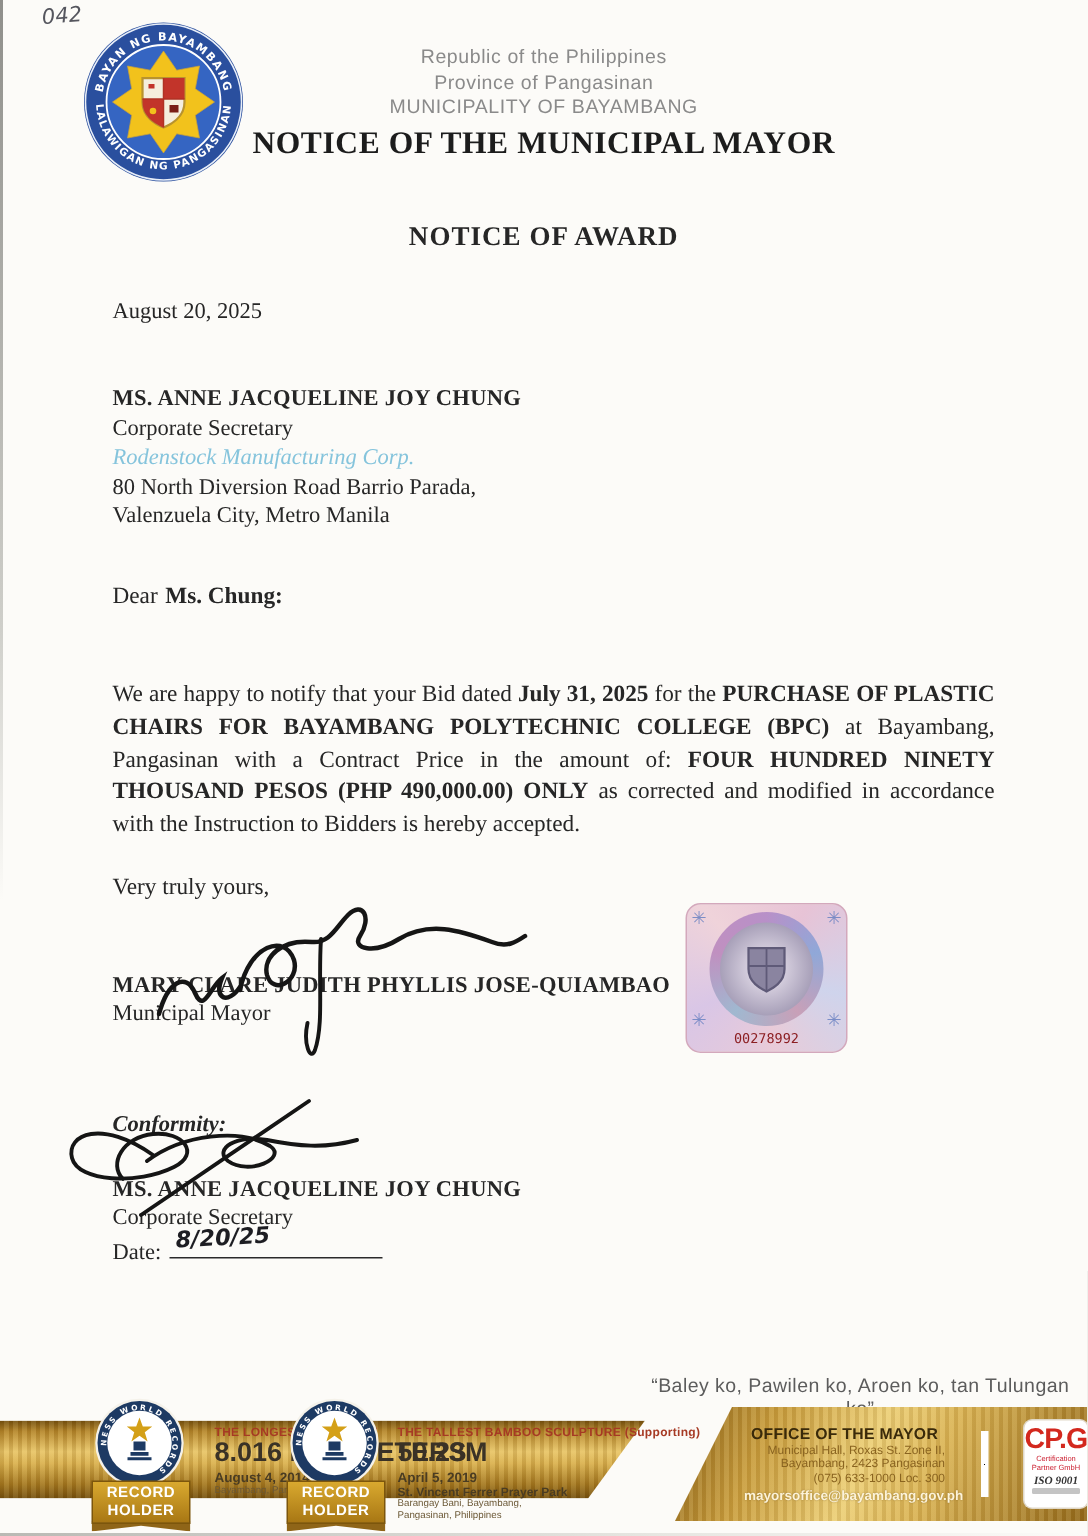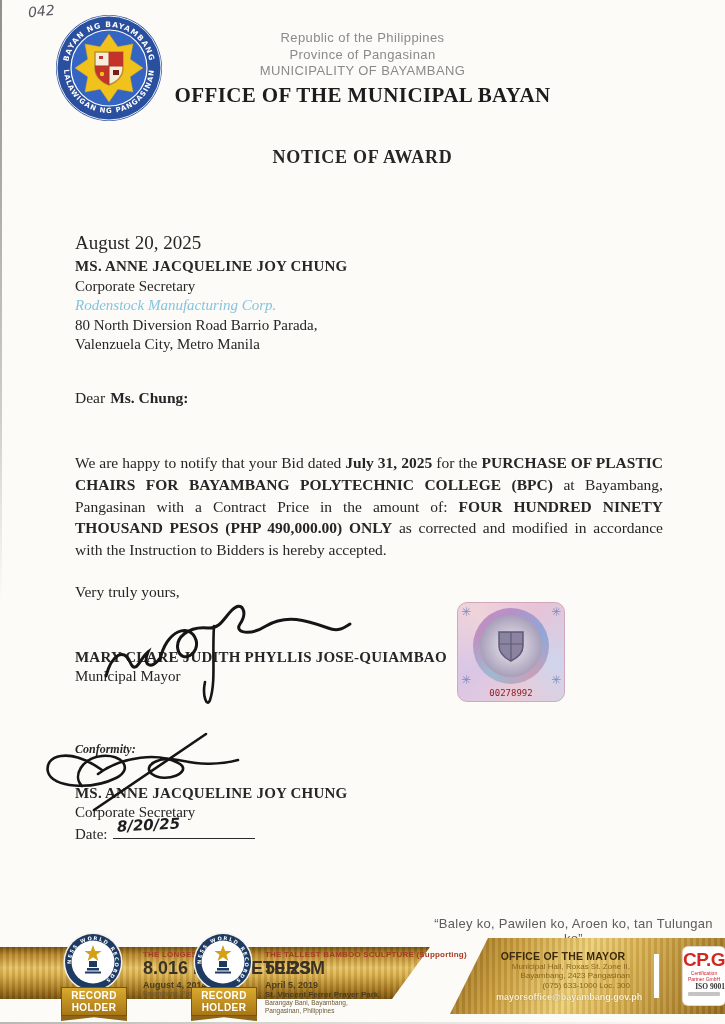--- a/index.html
+++ b/index.html
@@ -12,21 +12,21 @@
   .hand-mark{position:absolute;left:28px;top:3px;font-family:"DejaVu Sans",sans-serif;font-style:italic;
              font-size:14px;color:#55565e;transform:rotate(-5deg);}
 
   .seal{position:absolute;left:55px;top:14px;width:108px;height:108px;}
 
   .hdr{position:absolute;left:0;right:0;top:30px;text-align:center;}
   .hdr-sm{font-family:"Liberation Sans",sans-serif;font-size:13px;color:#8a8a8a;line-height:16.5px;letter-spacing:.4px;}
   .hdr-office{margin-top:3px;font-size:21px;font-weight:bold;color:#1c1c1c;letter-spacing:.4px;}
 
   .title{position:absolute;left:0;right:0;top:147px;text-align:center;font-weight:bold;font-size:18px;letter-spacing:.7px;}
-  .date{position:absolute;left:75px;top:200px;font-size:19px;margin-top:32px;}
+  .date{position:absolute;left:75px;top:200px;font-size:15px;}
 
   .addr{position:absolute;left:75px;top:257px;font-size:15px;line-height:19.5px;}
   .addr-name{font-weight:bold;letter-spacing:.2px;}
   .company{color:#85c4dc;font-style:italic;}
 
   .salutation{position:absolute;left:75px;top:389px;font-size:15.5px;}
   .salutation .pfx{margin-right:5px;}
   .salutation .nm{font-weight:bold;}
 
   .body-par{position:absolute;left:75px;top:452px;width:588px;font-size:15.5px;line-height:21.8px;text-align:justify;}
@@ -45,21 +45,21 @@
   .holo-ring{position:absolute;left:15px;top:5px;width:76px;height:76px;border-radius:50%;
         background:conic-gradient(#b890c8,#90a8d8,#c8a0b8,#a0b8d0,#c090c0,#b890c8);
         display:flex;align-items:center;justify-content:center;}
   .holo-core{width:62px;height:62px;border-radius:50%;background:radial-gradient(#ddd6e4 20%,#9890ac 85%);
         display:flex;align-items:center;justify-content:center;}
   .holo-star{position:absolute;font-size:12px;color:#6a82c2;opacity:.85;font-family:"DejaVu Sans",sans-serif;}
   .hs-tl{left:3px;top:2px;} .hs-tr{right:3px;top:2px;} .hs-bl{left:3px;bottom:14px;} .hs-br{right:3px;bottom:14px;}
   .holo-serial{position:absolute;left:0;right:0;bottom:3px;text-align:center;font-family:"DejaVu Sans Mono",monospace;
         font-size:9px;font-weight:normal;color:#8c1f22;}
 
-  .conf-label{position:absolute;left:75px;top:742px;font-size:12px;font-weight:bold;font-style:italic;}
+  .conf-label{position:absolute;left:75px;top:742px;font-size:15px;font-weight:bold;font-style:italic;}
   .sig2{position:absolute;left:38px;top:726px;width:270px;height:95px;z-index:3;}
   .conf-block{position:absolute;left:75px;top:784px;font-size:15px;line-height:19px;}
   .conf-block .nm{font-weight:bold;letter-spacing:.2px;}
   .date-line{white-space:nowrap;}
   .date-underline{display:inline-block;width:142px;border-bottom:1.3px solid #2a2a2a;margin-left:6px;position:relative;height:16px;}
   .date-hand{position:absolute;left:4px;top:-6px;font-family:"DejaVu Sans",sans-serif;font-style:italic;font-weight:bold;
         font-size:15px;color:#1d1d22;transform:rotate(-3deg);}
 
   
   .motto{position:absolute;left:430px;right:8px;top:916px;text-align:center;
@@ -97,21 +97,21 @@
         display:flex;align-items:center;box-sizing:border-box;padding-left:46px;gap:24px;}
   .office{width:134px;text-align:center;font-family:"Liberation Sans",sans-serif;}
   .office-title{font-size:10.5px;font-weight:bold;color:#3a2a0a;letter-spacing:.2px;}
   .office-line{font-size:8px;color:#8a6420;line-height:9.5px;text-align:right;}
   .office-email{font-size:9px;font-weight:bold;color:#fdf3d8;margin-top:2px;text-shadow:0 0 1px rgba(110,80,15,.7);}
   .qr{width:44px;height:44px;background:#fff;padding:2px;box-sizing:border-box;}
   .cpg{width:64px;height:58px;background:#fff;border-radius:5px;text-align:center;
         font-family:"Liberation Sans",sans-serif;box-shadow:0 0 0 1px #e0d8c8;padding-top:2px;box-sizing:border-box;}
   .cpg-brand{color:#d3281e;font-weight:bold;font-size:19px;line-height:21px;letter-spacing:-.5px;}
   .cpg-sub{font-size:5px;color:#c23;line-height:6px;}
-  .cpg-iso{font-size:7.5px;font-weight:bold;font-family:"Liberation Serif",serif;color:#333;line-height:9px;text-align:right;}
+  .cpg-iso{font-size:7.5px;font-style:italic;font-weight:bold;font-family:"Liberation Serif",serif;color:#333;line-height:9px;}
   .cpg-bar{height:4px;background:#c4c4c4;margin:1px 5px 0;border-radius:1px;}
   .b{font-weight:bold;}
 </style>
 </head>
 <body>
 
 <div class="page">
   <div class="edge-l"></div>
   <div class="edge-b"></div>
 
@@ -138,21 +138,21 @@
     <path d="M54 38 V71 M40 52 h28" stroke="#b03224" stroke-width="1" fill="none"></path>
     <circle cx="47" cy="60" r="2.2" fill="#f2c21c"></circle>
     <rect x="44" y="42" width="4" height="3" fill="#c2342a"></rect>
     <rect x="58" y="56" width="6" height="5" fill="#7a1e16"></rect>
   </svg>
 
   <div class="hdr">
     <div class="hdr-sm">Republic of the Philippines</div>
     <div class="hdr-sm">Province of Pangasinan</div>
     <div class="hdr-sm">MUNICIPALITY OF BAYAMBANG</div>
-    <div class="hdr-office">OFFICE OF THE MUNICIPAL BAYAN</div>
+    <div class="hdr-office">NOTICE OF THE MUNICIPAL MAYOR</div>
   </div>
 
   <div class="title">NOTICE OF AWARD</div>
   <div class="date">August 20, 2025</div>
 
   <div class="addr">
     <div class="addr-name">MS. ANNE JACQUELINE JOY CHUNG</div>
     <div>Corporate Secretary</div>
     <div class="company">Rodenstock Manufacturing Corp.</div>
     <div>80 North Diversion Road Barrio Parada,</div>

